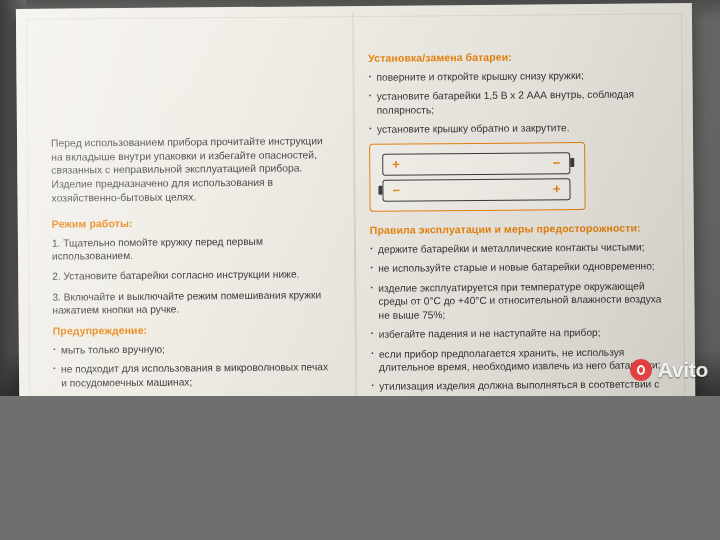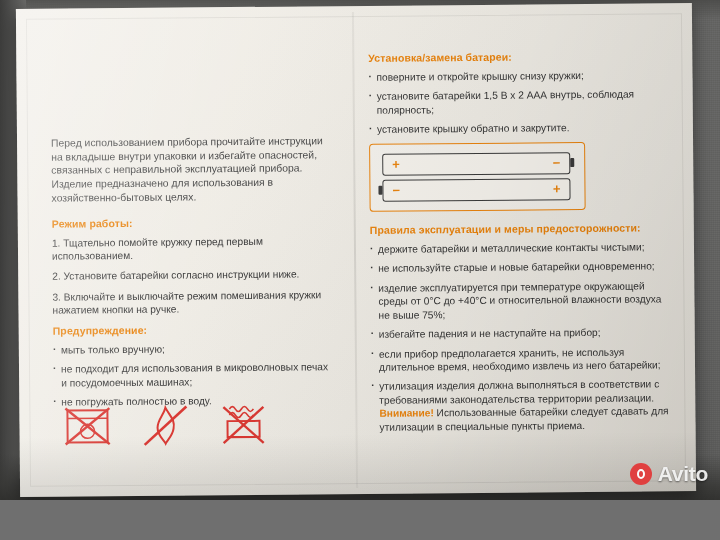--- a/index.html
+++ b/index.html
@@ -3,21 +3,21 @@
 <meta charset="utf-8">
 <style>
   html, body {
     margin: 0;
     padding: 0;
     background: #6f6f6f;
   }
   #scene {
     position: relative;
     width: 720px;
-    height: 500px;
+    height: 396px;
     overflow: hidden;
     font-family: "Liberation Sans", sans-serif;
     background: #000000;
   }
   
   .bg {
     position: absolute;
     inset: 0;
     background:
       radial-gradient(ellipse at 20% 15%, #8f8f8c 0%, #6d6d6b 45%, #5a5a59 100%);

